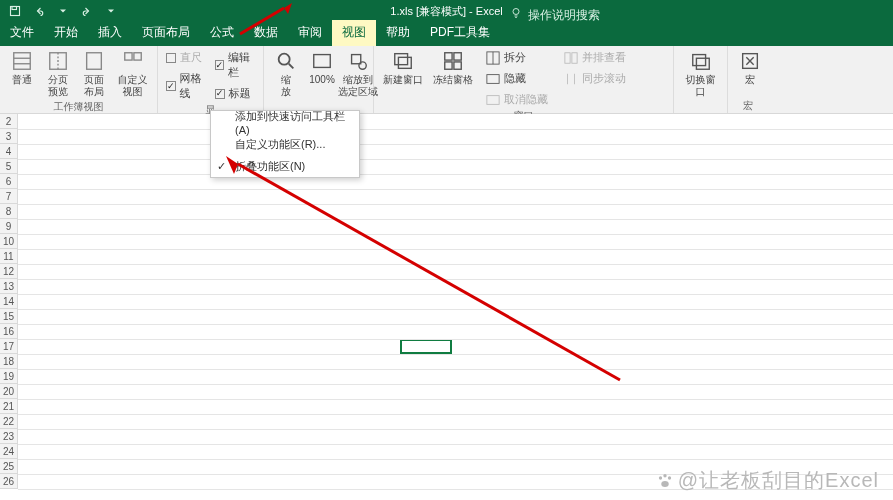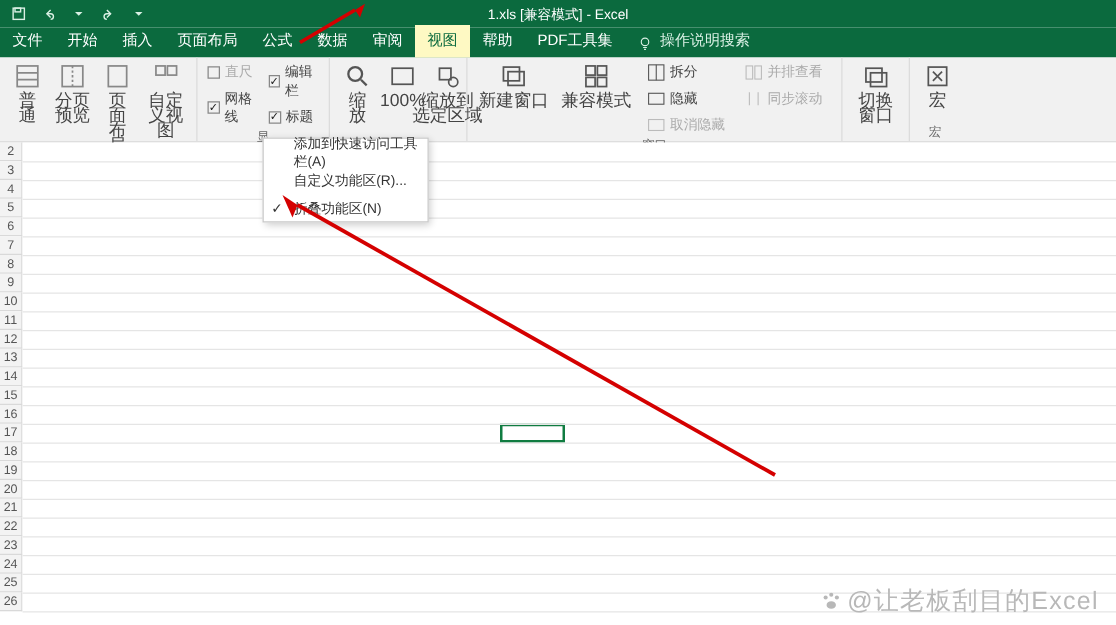--- a/index.html
+++ b/index.html
@@ -7,46 +7,46 @@
 
 .titlebar { height: 22px; background: #0b6a3e; display: flex; align-items: center; color: #fff; font-size: 11px; }
 .titlebar .qat { display: flex; align-items: center; gap: 2px; padding-left: 4px; }
 .titlebar .qat .qbtn { width: 22px; height: 20px; display: flex; align-items: center; justify-content: center; color: #d9f0e4; }
 .titlebar .qat .qbtn svg { width: 12px; height: 12px; }
 .titlebar .title-center { position: absolute; left: 50%; transform: translateX(-50%); white-space: nowrap; }
 
 .tabs { height: 24px; background: #0b6a3e; display: flex; align-items: flex-end; font-size: 12px; color: #fff; }
 .tabs .tab { padding: 4px 10px 5px; cursor: default; }
 .tabs .tab.active { background: #fef9c3; color: #0b6a3e; }
-.tabs .tell { display: flex; align-items: flex-end; gap: 6px; padding: 4px 10px 5px; color: #d9f0e4; }
+.tabs .tell { display: flex; align-items: flex-start; gap: 6px; padding: 4px 10px 22px; color: #d9f0e4; }
 .tabs .bulb { width: 12px; height: 12px; }
 
 .ribbon { height: 68px; background: #f1f1f1; border-bottom: 1px solid #d8d8d8; display: flex; font-size: 11px; color: #444; }
 .group { border-right: 1px solid #dcdcdc; display: flex; flex-direction: column; }
 .group .body { flex: 1; display: flex; align-items: flex-start; padding: 2px 4px 0; }
 .group .label { height: 14px; text-align: center; font-size: 10px; color: #666; padding-bottom: 1px; }
 .bigbtn { display: flex; flex-direction: column; align-items: center; justify-content: flex-start; padding: 2px 5px; text-align: center; gap: 2px; min-width: 36px; }
 .bigbtn .ic { width: 22px; height: 22px; display: flex; align-items: center; justify-content: center; }
-.bigbtn .lb { font-size: 14px; line-height: 12px; }
+.bigbtn .lb { font-size: 10px; line-height: 12px; }
 .smallcol { display: flex; flex-direction: column; gap: 6px; padding: 2px 4px; }
 .chk { display: flex; align-items: center; gap: 4px; font-size: 11px; }
 .chk .box { width: 10px; height: 10px; border: 1px solid #888; display: inline-flex; align-items: center; justify-content: center; }
 .chk .box.ck::after { content: "✓"; font-size: 9px; line-height: 1; color: #222; }
 .disabled { color: #aaa; }
 .pill { display: flex; align-items: center; gap: 4px; font-size: 11px; padding: 0 4px; }
 .pill .sic { width: 14px; height: 14px; }
 
 .sheet { position: absolute; left: 0; top: 114px; right: 0; bottom: 0; }
 .rowhdrs { position: absolute; left: 0; top: 0; width: 18px; }
 .rowhdr { height: 15px; border-bottom: 1px solid #d9d9d9; border-right: 1px solid #d9d9d9; background: #f3f3f3; font-size: 10px; color: #555; text-align: center; line-height: 15px; }
 .gridarea { position: absolute; left: 18px; top: 0; right: 0; bottom: 0; background: #fff; }
 .gridarea .hline { position: absolute; left: 0; right: 0; height: 1px; background: #e5e5e5; }
 .cursor-cell { position: absolute; border: 2px solid #107c41; background: #fff; }
 
-.ctxmenu { position: absolute; left: 210px; top: 110px; width: 133px; background: #fff; border: 1px solid #c8c8c8; box-shadow: 2px 2px 6px rgba(0,0,0,.2); font-size: 11px; color: #333; z-index: 20; }
+.ctxmenu { position: absolute; left: 210px; top: 110px; width: 150px; background: #fff; border: 1px solid #c8c8c8; box-shadow: 2px 2px 6px rgba(0,0,0,.2); font-size: 11px; color: #333; z-index: 20; }
 .ctxmenu .row { display: flex; align-items: center; height: 22px; padding: 0 8px 0 24px; position: relative; }
 .ctxmenu .row .mark { position: absolute; left: 6px; font-size: 11px; color: #333; }
 
 .arrow-red1 { position: absolute; z-index: 30; }
 .arrow-red2 { position: absolute; z-index: 30; }
 
 .watermark { position: absolute; right: 14px; bottom: 6px; font-size: 20px; color: #b8b8b8; letter-spacing: 1px; display: flex; align-items: center; gap: 4px; font-weight: 500; }
 .watermark .paw { width: 18px; height: 18px; }
 </style>
 </head>
@@ -223,21 +223,21 @@
       </div>
       <div class="bigbtn">
         <div class="ic">
             <svg viewBox="0 0 24 24" fill="none" stroke="#555" stroke-width="1.5">
               <rect x="3" y="3" width="8" height="8"></rect>
               <rect x="13" y="3" width="8" height="8"></rect>
               <rect x="3" y="13" width="8" height="8"></rect>
               <rect x="13" y="13" width="8" height="8"></rect>
             </svg>
           </div>
-        <div class="lb">兼容模式</div>
+        <div class="lb">冻结窗格</div>
       </div>
       <div class="smallcol" style="padding-top:2px">
         <div class="pill">
             <svg class="sic" viewBox="0 0 16 16" fill="none" stroke="#555">
               <rect x="1" y="1" width="14" height="14"></rect>
               <line x1="8" y1="1" x2="8" y2="15"></line>
             </svg>
             <span>拆分</span>
           </div>
         <div class="pill">

